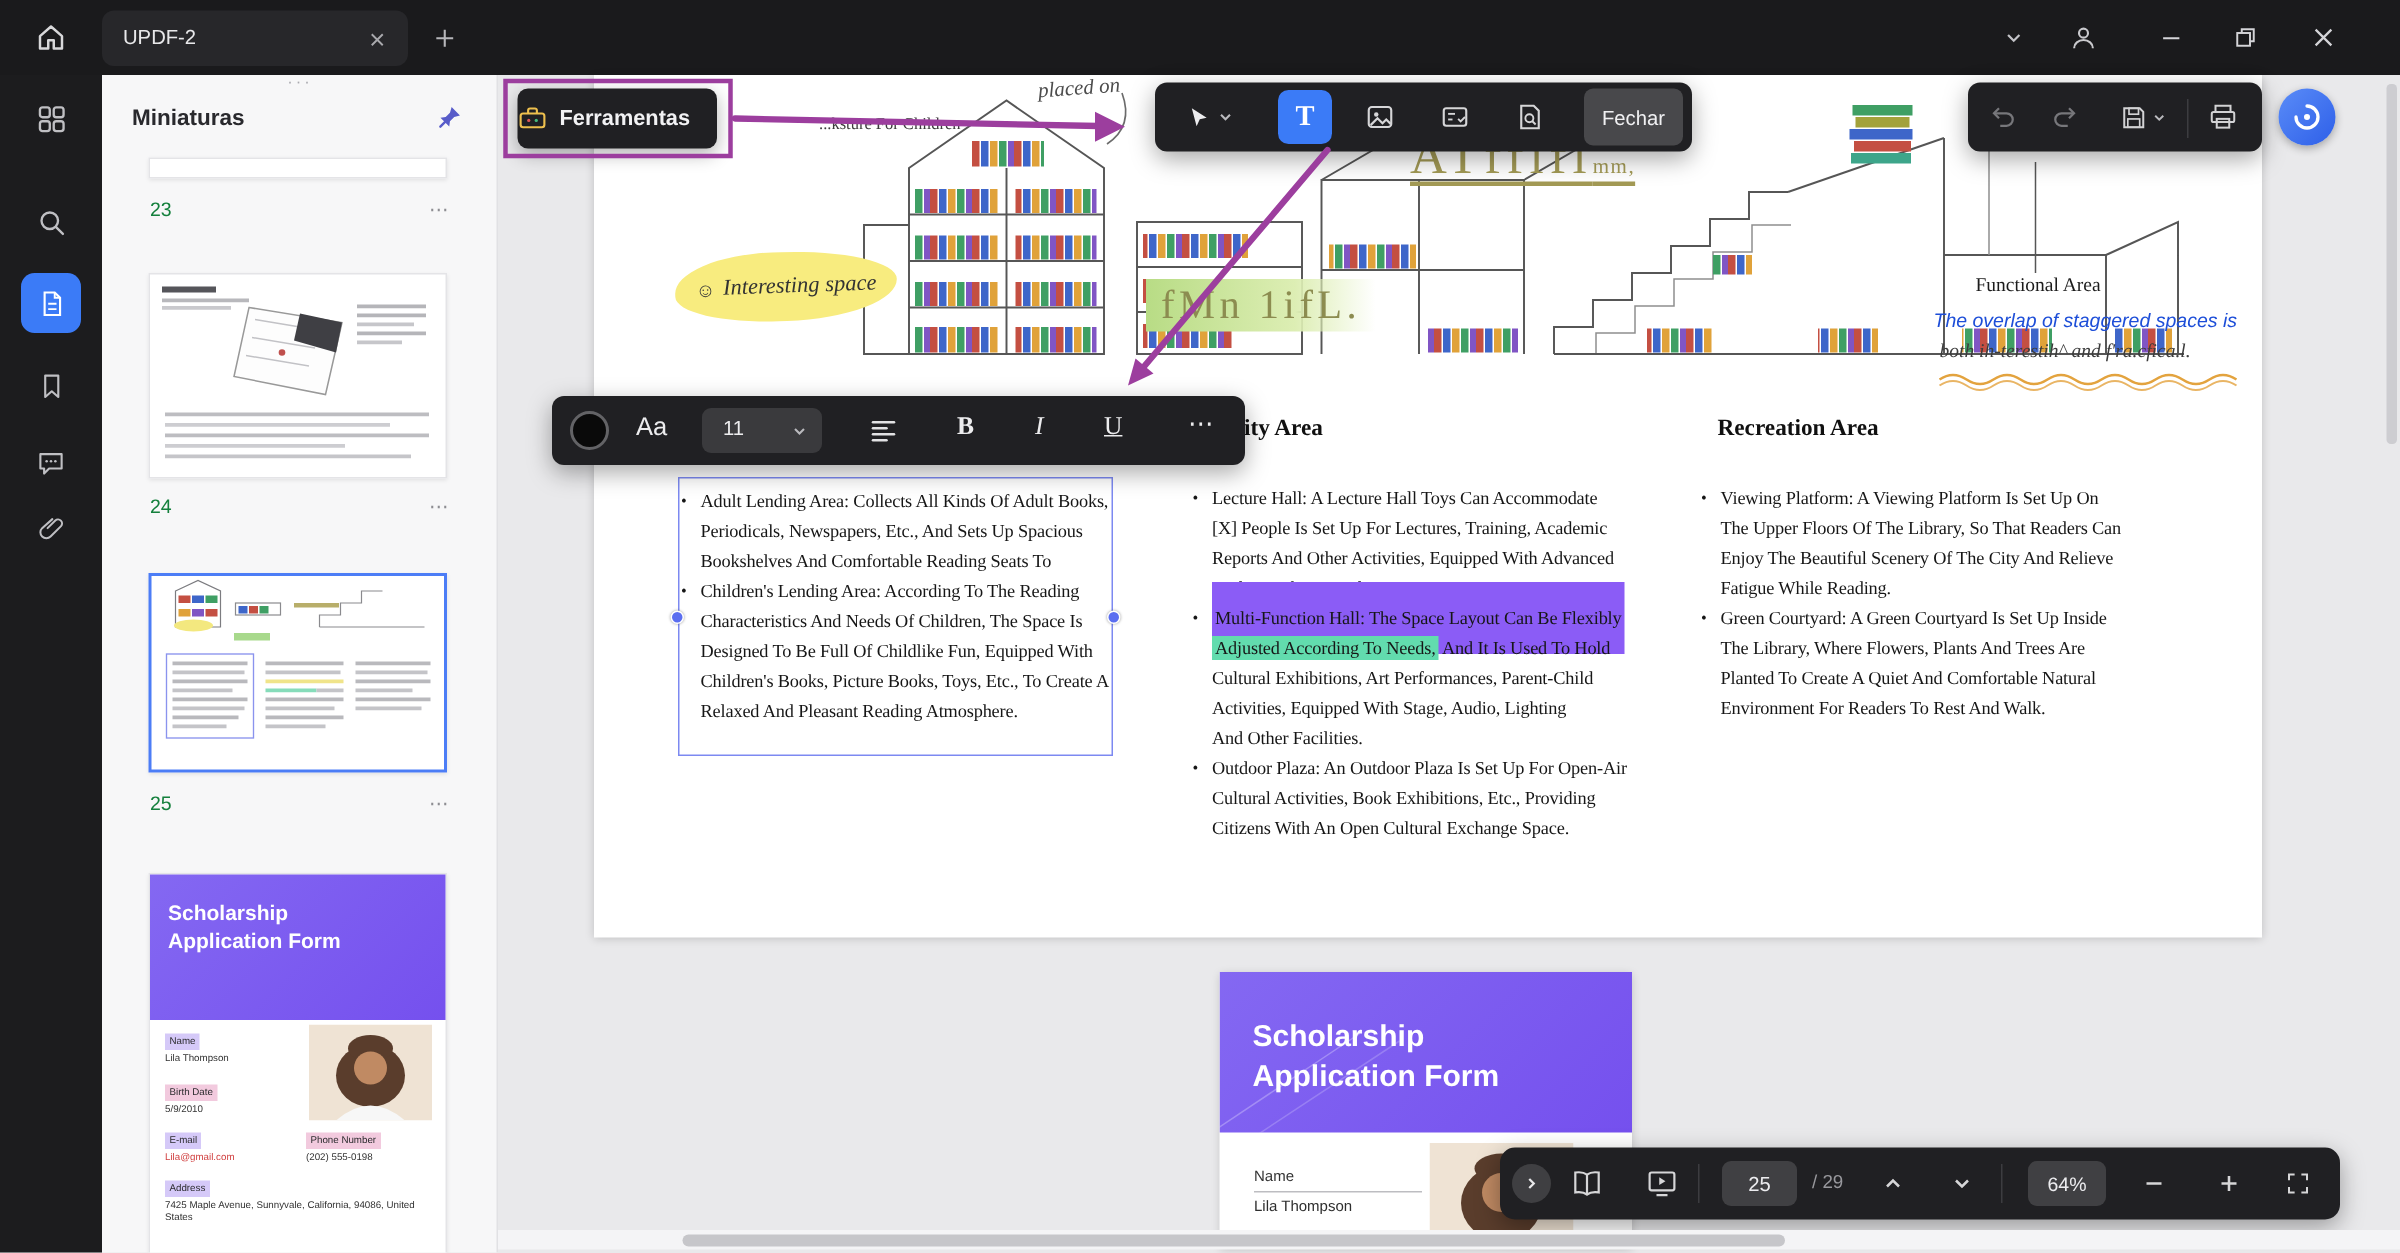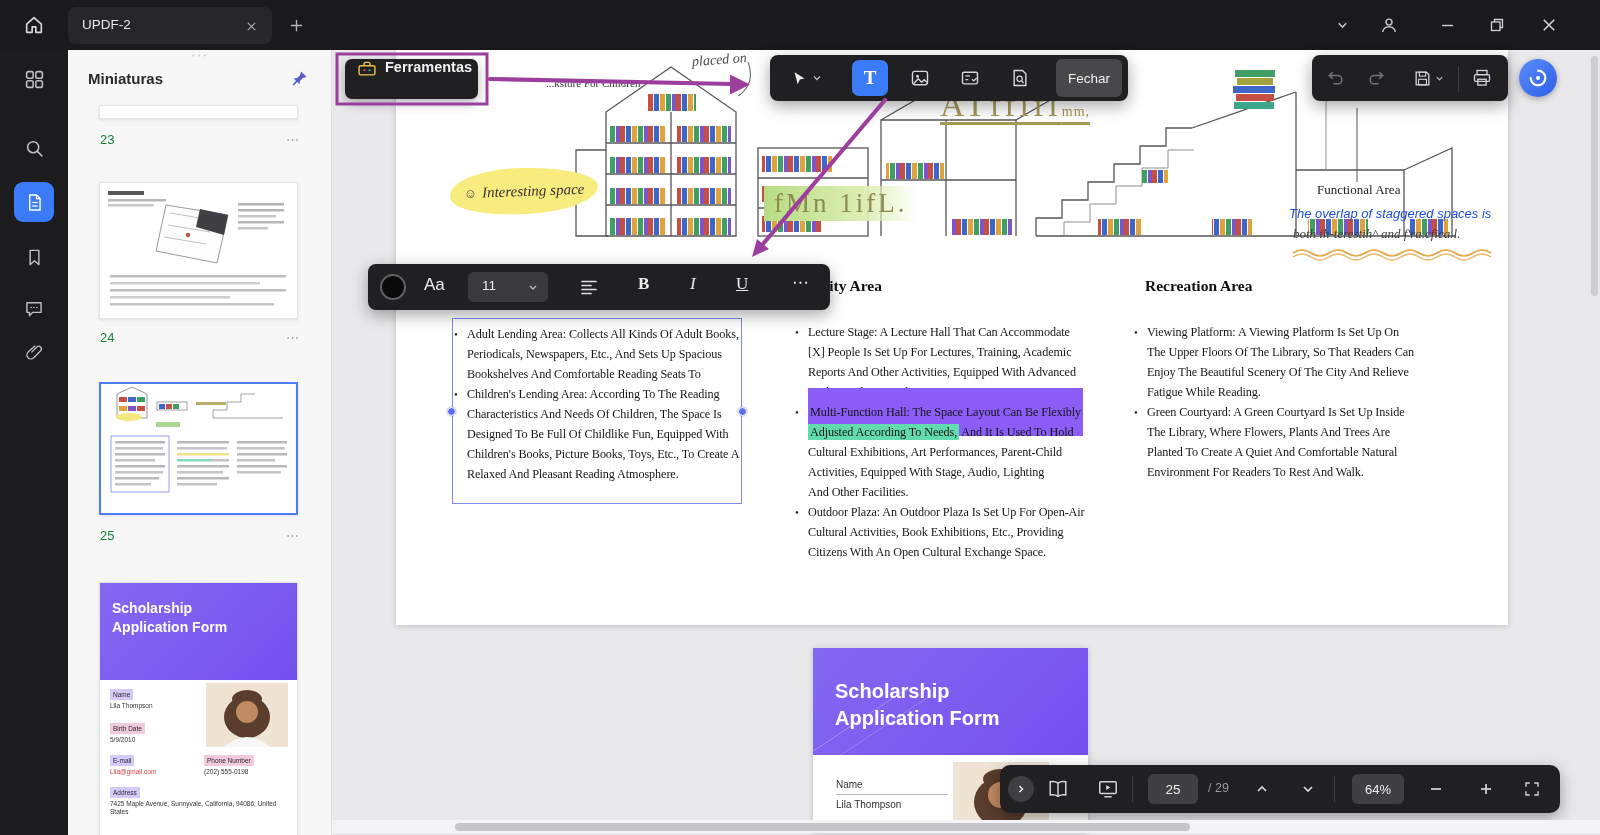--- a/index.html
+++ b/index.html
@@ -360,21 +360,21 @@
         <div class="doc-line"><span>Bookshelves And Comfortable Reading Seats To</span></div>
         <div class="doc-line"><span class="bu">•</span><span>Children's Lending Area: According To The Reading</span></div>
         <div class="doc-line"><span>Characteristics And Needs Of Children, The Space Is</span></div>
         <div class="doc-line"><span>Designed To Be Full Of Childlike Fun, Equipped With</span></div>
         <div class="doc-line"><span>Children's Books, Picture Books, Toys, Etc., To Create A</span></div>
         <div class="doc-line"><span>Relaxed And Pleasant Reading Atmosphere.</span></div>
       </div>
     </div>
 
     <div class="abs" style="left:412px;top:272px">
-      <div class="doc-line"><span class="bu">•</span><span>Lecture Stage: A Lecture Hall That Can Accommodate</span></div>
+      <div class="doc-line"><span class="bu">•</span><span>Lecture Hall: A Lecture Hall Toys Can Accommodate</span></div>
       <div class="doc-line"><span>[X] People Is Set Up For Lectures, Training, Academic</span></div>
       <div class="doc-line"><span>Reports And Other Activities, Equipped With Advanced</span></div>
       <div class="doc-line"><span>Audio, Lighting And Projection Equipment.</span></div>
       <div class="doc-line"><span class="bu">•</span><span class="hly">Multi-Function Hall: The Space Layout Can Be Flexibly</span></div>
       <div class="doc-line"><span class="hlg">Adjusted According To Needs,</span><span> And It Is Used To Hold</span></div>
       <div class="doc-line"><span>Cultural Exhibitions, Art Performances, Parent-Child</span></div>
       <div class="doc-line"><span>Activities, Equipped With Stage, Audio, Lighting</span></div>
       <div class="doc-line"><span>And Other Facilities.</span></div>
       <div class="doc-line"><span class="bu">•</span><span>Outdoor Plaza: An Outdoor Plaza Is Set Up For Open-Air</span></div>
       <div class="doc-line"><span>Cultural Activities, Book Exhibitions, Etc., Providing</span></div>
@@ -411,21 +411,21 @@
       <svg width="96" height="70" viewBox="0 0 96 70">
           <rect width="96" height="70" fill="#efe3d4"></rect>
           <ellipse cx="48" cy="40" rx="27" ry="25" fill="#5a3d2c"></ellipse>
           <ellipse cx="48" cy="17" rx="18" ry="10" fill="#5a3d2c"></ellipse>
           <circle cx="48" cy="33" r="13" fill="#c08a63"></circle>
           <path d="M20 70 Q48 48 76 70 Z" fill="#f7f7f7"></path>
         </svg>
     </div>
   </div>
 
-  <div class="abs" style="left:13px;top:9px;width:133px;height:40px;background:#202023;border-radius:7px;display:flex;align-items:flex-start;gap:8px;padding-left:12px;z-index:30;box-shadow:0 4px 12px rgba(0,0,0,.3)">
+  <div class="abs" style="left:13px;top:9px;width:133px;height:40px;background:#202023;border-radius:7px;display:flex;align-items:center;gap:8px;padding-left:0;z-index:30;box-shadow:0 4px 12px rgba(0,0,0,.3)">
     <span>
         <svg width="20" height="20" viewBox="0 0 24 24">
           <rect x="2.5" y="8" width="19" height="11" rx="2" fill="none" stroke="#eec04e" stroke-width="1.7"></rect>
           <path d="M8.5 8 V5.5 a1.5 1.5 0 0 1 1.5-1.5 h4 a1.5 1.5 0 0 1 1.5 1.5 V8" fill="none" stroke="#eec04e" stroke-width="1.7"></path>
           <circle cx="9" cy="13.5" r="1.3" fill="#e05656"></circle>
           <circle cx="15" cy="13.5" r="1.3" fill="#45b97c"></circle>
         </svg>
       </span>
     <span style="color:#f2f2f4;font-size:14.5px;font-weight:600">Ferramentas</span>
   </div>

